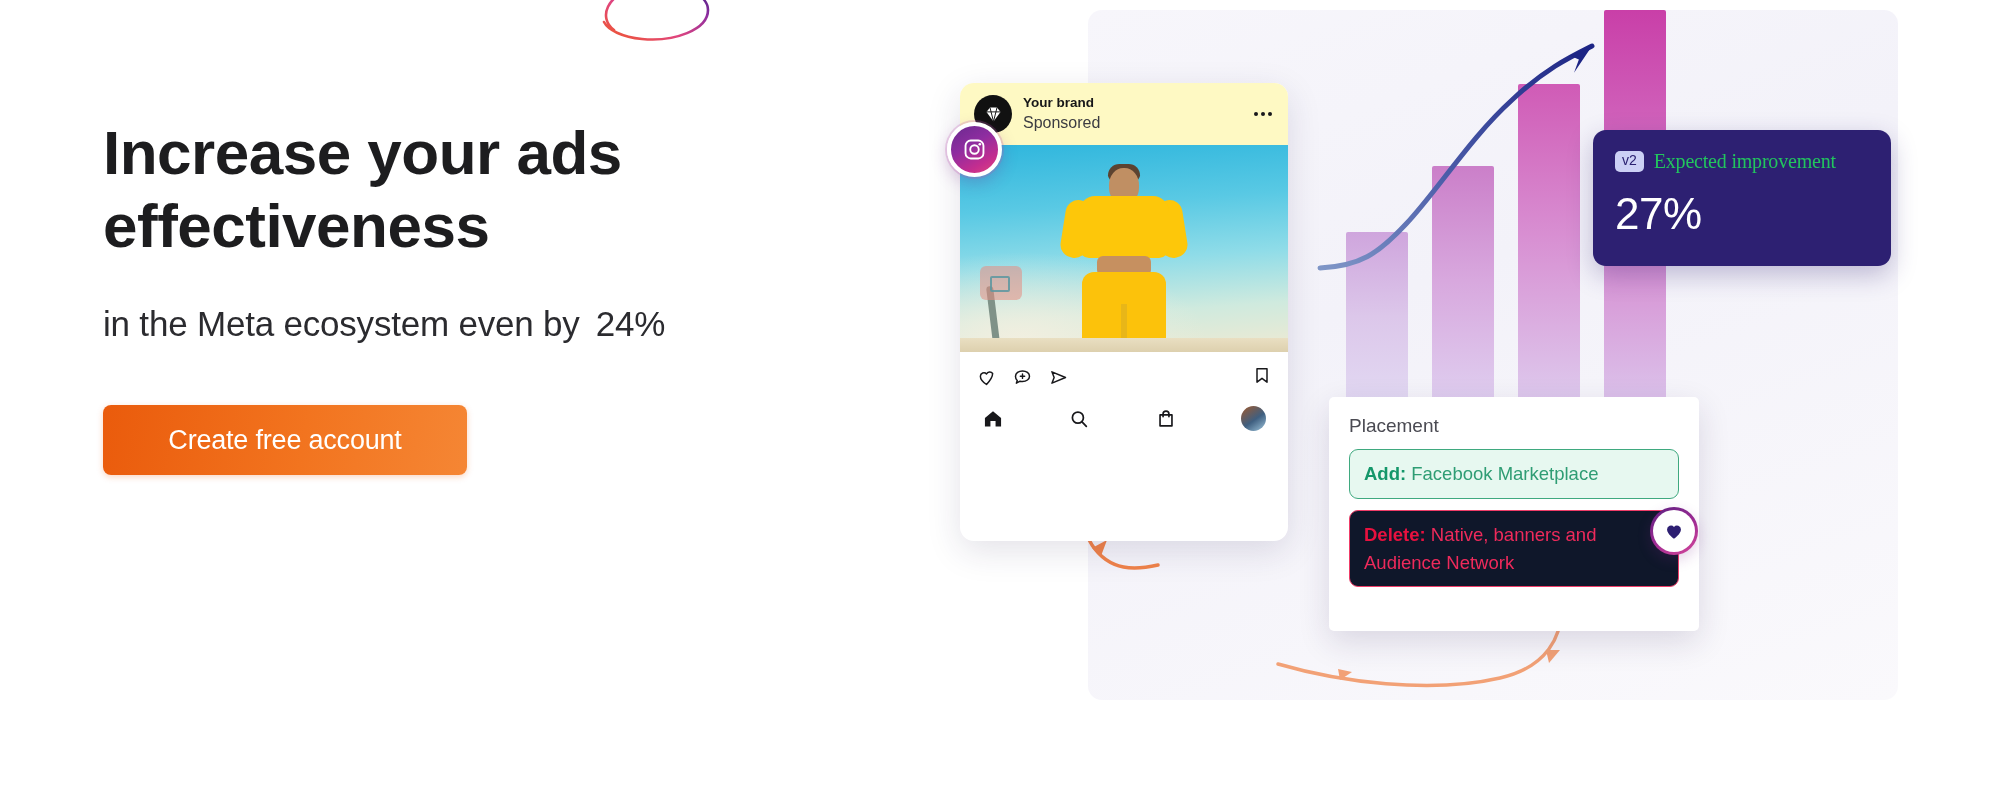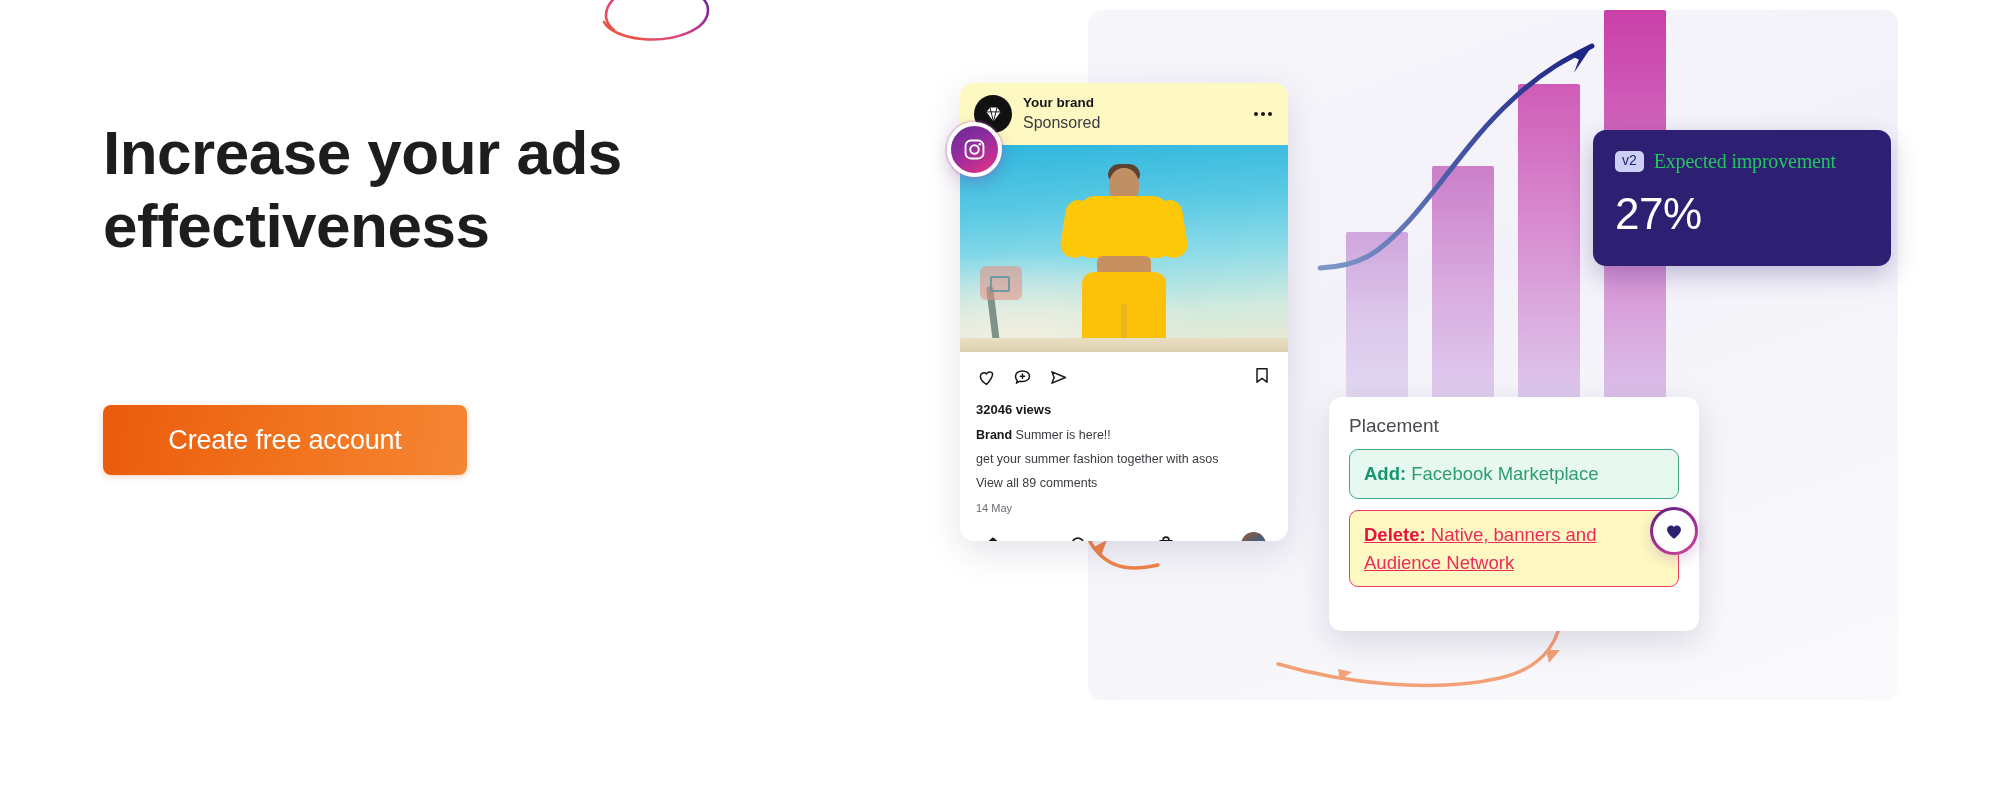--- a/index.html
+++ b/index.html
@@ -221,36 +221,36 @@
   .improve-value { color:#ffffff; font-size: 44px; font-weight:400; margin-top: 16px; letter-spacing:-0.5px; }
 
   
   .placement-card {
     position: absolute;
     left: 369px;
     top: 397px;
     width: 370px;
     height: 234px;
     background: #ffffff;
-    border-radius: 13px;
+    border-radius: 5px;
     box-shadow: 0 11px 32px rgba(40,30,80,0.14);
     padding: 18px 20px;
     z-index: 8;
   }
   .placement-title { font-size: 19px; color:#4a4a52; margin-bottom: 12px; }
   .chip {
     border-radius: 9px;
     padding: 10px 14px;
     font-size: 18.5px;
     line-height: 1.5;
     margin-bottom: 11px;
   }
   .chip-add { background:#e7f8f0; border:1.4px solid #3fa97f; color:#2f9d74; }
   .chip-add b { color:#14976a; font-weight:700; }
-  .chip-del { background:#fef9c3; border:1.4px solid #ef3d68; color:#ee2a5b;text-decoration:underline; }
+  .chip-del { background:#0f172a; border:1.4px solid #ef3d68; color:#ee2a5b; }
   .chip-del b { color:#e8113f; font-weight:700; }
 
   
   .ig-badge {
     position: absolute;
     left: -13px; top: 122px;
     width: 55px; height: 55px;
     border-radius: 50%;
     background: linear-gradient(150deg,#6a2a8f 0%, #8e2da0 40%, #c42d8f 75%, #e0457e 100%);
     border: 4px solid #ffffff;
@@ -284,20 +284,24 @@
   }
 </style>
 </head>
 <body>
 
 <div id="stage">
 
   <div class="copy">
     <h1 class="headline">Increase your ads effectiveness</h1>
 
+    <div class="subline-wrap">
+      <span class="subline-text">in the Meta ecosystem even by</span>
+      <span class="highlight-num">24%</span>
+    </div>
   </div>
 
   <svg class="circle-scribble" viewBox="0 0 118 70">
     <defs>
       <linearGradient id="scribGrad" x1="0" y1="1" x2="1" y2="0">
         <stop offset="0%" stop-color="#f0592a"></stop>
         <stop offset="38%" stop-color="#e0457e"></stop>
         <stop offset="72%" stop-color="#8e2da0"></stop>
         <stop offset="100%" stop-color="#3b1f7a"></stop>
       </linearGradient>
@@ -390,30 +394,20 @@
             <path d="M4.5 5.5 20 12 4.5 18.5 7 12Z" fill="none" stroke="#18181b" stroke-width="1.7" stroke-linejoin="round"></path>
           </svg>
         </div>
         <div class="act-right">
           <svg width="20" height="21" viewBox="0 0 24 24">
             <path d="M6 4h12v16l-6-4.6L6 20Z" fill="none" stroke="#18181b" stroke-width="1.8" stroke-linejoin="round"></path>
           </svg>
         </div>
       </div>
 
-      <div class="post-meta">
-        <div class="meta-views">32046  views</div>
-        <div class="meta-line">
-          <span class="meta-strong">Brand</span>
-          <span>Summer is here!!</span>
-        </div>
-        <div class="meta-line">get your summer fashion together with asos</div>
-        <div class="meta-line">View all 89 comments</div>
-        <div class="meta-date">14 May</div>
-      </div>
 
       <div class="post-nav">
         <svg width="22" height="22" viewBox="0 0 24 24">
           <path d="M3.2 11 12 3.5 20.8 11v9.2h-6v-6h-5.6v6h-6Z" fill="#18181b"></path>
         </svg>
         <svg width="22" height="22" viewBox="0 0 24 24">
           <circle cx="10.8" cy="10.5" r="6" fill="none" stroke="#18181b" stroke-width="1.9"></circle>
           <path d="M15.3 15.2 20 20" stroke="#18181b" stroke-width="1.9" stroke-linecap="round"></path>
         </svg>
         <svg width="22" height="22" viewBox="0 0 24 24">

